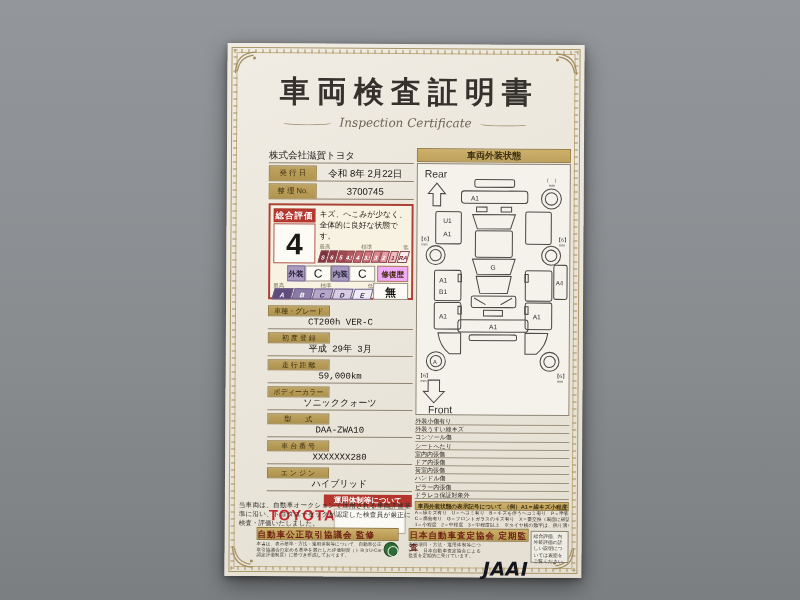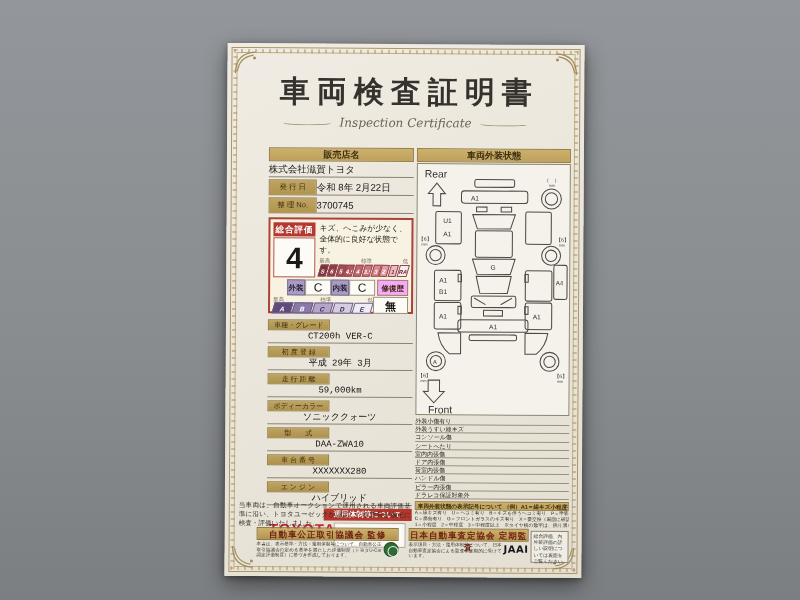--- a/index.html
+++ b/index.html
@@ -43,21 +43,21 @@
   .lcol { position:absolute; left:42px; top:104px; width:145px; }
   .goldbar {
     background:linear-gradient(180deg,#cdb06a,#bda15c); border:1px solid #97804a;
     color:#3d3012; font-weight:bold; text-align:center; font-size:9px; line-height:13px; height:14px;
   }
   .dealer-name { height:16px; line-height:16px; text-align:left; font-size:9.5px;
     border-bottom:1px solid #8e8370; color:#1e1c18; }
   .kv { display:flex; height:16px; margin-top:2px; }
   .kv .k { width:48px; background:linear-gradient(180deg,#bfa360,#b0954f); border:1px solid #97804a;
     color:#3d3012; font-size:7.5px; line-height:14px; text-align:center; }
-  .kv .v { flex:1; border-bottom:1px solid #8e8370; text-align:left; font-size:9.5px; line-height:15px; color:#14120f;}
+  .kv .v { flex:1; border-bottom:1px solid #8e8370; text-align:center; font-size:9.5px; line-height:15px; color:#14120f;}
 
   .evalbox { margin-top:4px; border:2px solid #ab4236; background:#f8f2e2; height:96px; position:relative; }
   .eval-label { position:absolute; left:3px; top:3px; width:42px; height:14px; background:#b23830;
     color:#fff; font-size:8.5px; font-weight:bold; text-align:center; line-height:14px; letter-spacing:1px;}
   .eval-grade { position:absolute; left:3px; top:18px; width:42px; height:40px; background:#fdfbf5;
     border:1px solid #b0544a; font-size:30px; font-weight:bold; color:#1c1a17; text-align:center; line-height:40px;}
   .eval-comment { position:absolute; left:49px; top:4px; width:89px; font-size:7.8px; line-height:1.4; color:#232019;}
   .mini-scale-caps { position:absolute; left:49px; top:38px; width:89px; display:flex;
     justify-content:space-between; font-size:5.5px; color:#7c7158;}
   .numband { position:absolute; left:49px; top:45px; width:90px; height:12px; display:flex; }
@@ -113,31 +113,31 @@
   .memo-row { height:8.2px; border-bottom:1px solid #9a917e; font-size:6px; line-height:8px; color:#26231d; }
   .symbols { margin-top:2px; }
   .symbols .shead { background:linear-gradient(180deg,#cdb06a,#bda15c); border:1px solid #97804a;
     color:#3a2c0e; font-size:5.6px; font-weight:bold; line-height:8px; height:9px; padding-left:2px; white-space:nowrap; overflow:hidden;}
   .symbols .sline { font-size:4.8px; line-height:1.3; color:#33302a; white-space:nowrap; overflow:hidden; }
 
   
   .footer { position:absolute; left:14px; right:13px; top:484px; height:37px; }
   .banner { position:absolute; top:0; }
   .banner .bbar { background:linear-gradient(180deg,#cdb06a,#b3954e); border:1px solid #8d7742;
-    color:#6d1f14; font-weight:bold; text-align:center; font-size:8.5px; line-height:12px; height:13px; letter-spacing:1px;}
+    color:#6d1f14; font-weight:bold; text-align:left; font-size:8.5px; line-height:12px; height:13px; letter-spacing:1px;}
   .banner .bbody { display:flex; gap:2px; margin-top:1px; align-items:flex-start;}
   .banner .bnote { font-size:4.6px; line-height:1.25; color:#3a372f; flex:1; text-align:justify;}
   .fair { left:18px; width:142px; }
   .jaai { left:170px; width:120px; }
   .green-emblem { width:15px; height:15px; border-radius:50%; background:#2e6b35; border:1px solid #1d4a22;
     position:relative; flex:0 0 auto;}
   .green-emblem:after { content:""; position:absolute; left:3px; top:3px; width:9px; height:9px;
     border-radius:50%; border:1.5px solid #e6efe2; }
-  .jaai-logo { font-size:10px; font-weight:bold; color:#15151f; letter-spacing:.5px;
-    font-family:"DejaVu Sans", sans-serif; flex:0 0 auto; margin-top:1px;}
+  .jaai-logo { font-size:19px; font-weight:bold; font-style:italic; color:#15151f; letter-spacing:.5px;
+    font-family:"DejaVu Sans", sans-serif; flex:0 0 auto; margin-top:15px;}
   .back-note { position:absolute; left:292px; top:2px; width:38px; height:32px; border:1px solid #8d8472;
     background:#efece3; font-size:4.8px; line-height:1.3; color:#33302a; padding:2px;}
 
   svg text { font-family:"Liberation Sans", sans-serif; }
 </style>
 </head>
 <body>
 
 <div class="paper">
   <div class="frame"></div>
@@ -164,21 +164,20 @@
   </svg>
 
   <div class="title-jp">車両検査証明書</div>
   <div class="title-en">
     <span class="flourish"></span>
     <span>Inspection Certificate</span>
     <span class="flourish"></span>
   </div>
 
   <div class="lcol">
-    <div class="goldbar">販売店名</div>
     <div class="dealer-name">株式会社滋賀トヨタ</div>
 
     <div class="kv">
       <div class="k">発 行 日</div>
       <div class="v">令和 8年 2月22日</div>
     </div>
     <div class="kv">
       <div class="k">整 理 No.</div>
       <div class="v">3700745</div>
     </div>

